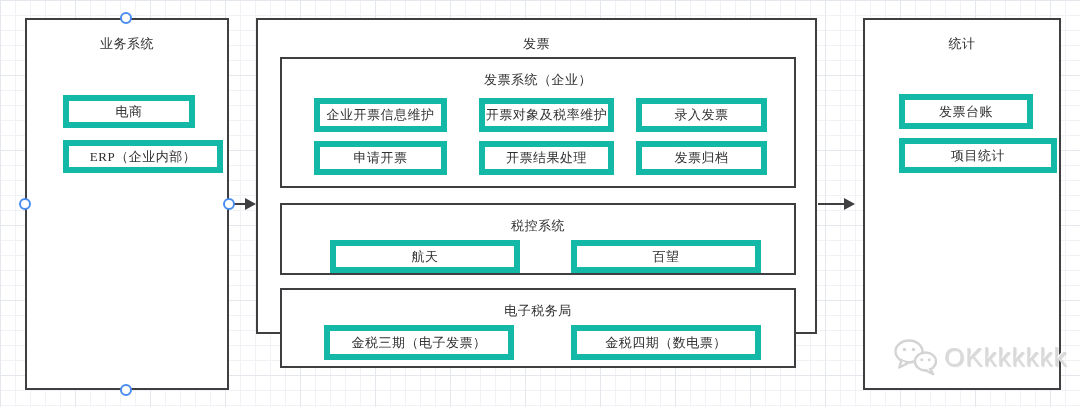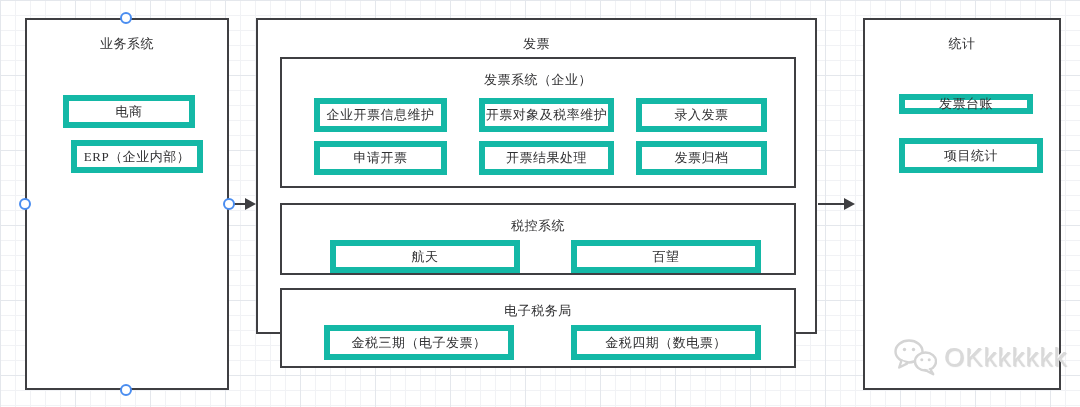--- a/index.html
+++ b/index.html
@@ -92,21 +92,21 @@
   }
 </style>
 </head>
 <body>
 
 <div class="canvas">
 
   <section class="box" style="left:25px; top:18px; width:204px; height:372px;font-family:Liberation Serif, serif;">
     <h2 class="group-title">业务系统</h2>
     <div class="node" style="left:36px; top:75px; width:132px; height:33px;">电商</div>
-    <div class="node" style="left:36px; top:120px; width:132px; height:33px;margin-left:8px;">ERP（企业内部）</div>
+    <div class="node" style="left:36px; top:120px; width:160px; height:33px;">ERP（企业内部）</div>
   </section>
 
   <span class="cp" style="left:120px; top:12px;"></span>
   <span class="cp" style="left:19px; top:198px;"></span>
   <span class="cp" style="left:223px; top:198px;"></span>
   <span class="cp" style="left:120px; top:384px;"></span>
 
   <div>
     <div class="arrow-line" style="left:234px; top:203px; width:13px;"></div>
     <div class="arrow-head" style="left:245px; top:198px;"></div>
@@ -138,22 +138,22 @@
     </div>
   </section>
 
   <div>
     <div class="arrow-line" style="left:818px; top:203px; width:27px;"></div>
     <div class="arrow-head" style="left:844px; top:198px;"></div>
   </div>
 
   <section class="box" style="left:855px; top:18px; width:198px; height:372px;margin-left:8px;">
     <h2 class="group-title">统计</h2>
-    <div class="node" style="left:34px; top:74px; width:134px; height:20px;">发票台账</div>
-    <div class="node" style="left:34px; top:118px; width:144px; height:35px;">项目统计</div>
+    <div class="node" style="left:34px; top:74px; width:134px; height:35px;">发票台账</div>
+    <div class="node" style="left:34px; top:118px; width:158px; height:35px;">项目统计</div>
   </section>
 
   <div class="watermark" style="left:893px; top:338px;">
     <svg width="44" height="38" viewBox="0 0 44 38" aria-hidden="true">
       <g stroke="#d4d4d4" stroke-width="2.4" stroke-linejoin="round" stroke-linecap="round">
         <ellipse cx="16" cy="13.5" rx="13.5" ry="11" fill="#ffffff"></ellipse>
         <path d="M8.5 22.5 L6.2 29.5 L14 25.6" fill="#ffffff"></path>
         <ellipse cx="32.5" cy="23.5" rx="10.5" ry="9" fill="#ffffff"></ellipse>
         <path d="M37.2 31 L40.2 36.2 L32 32" fill="#ffffff"></path>
       </g>

